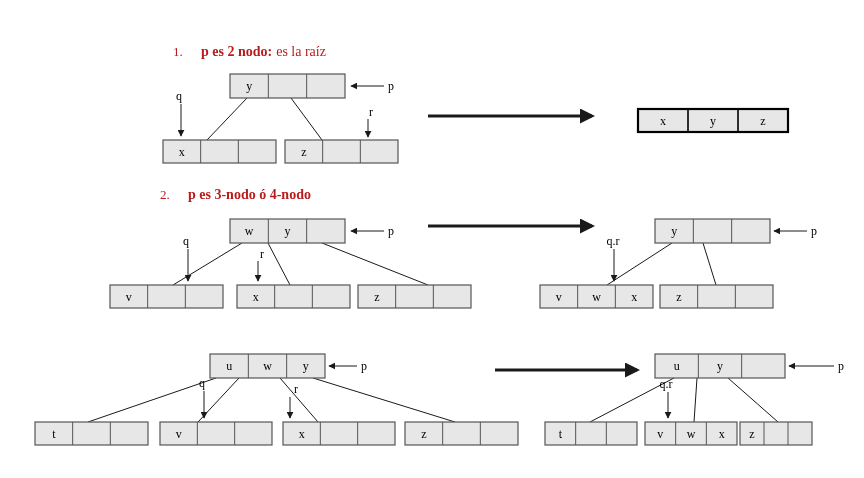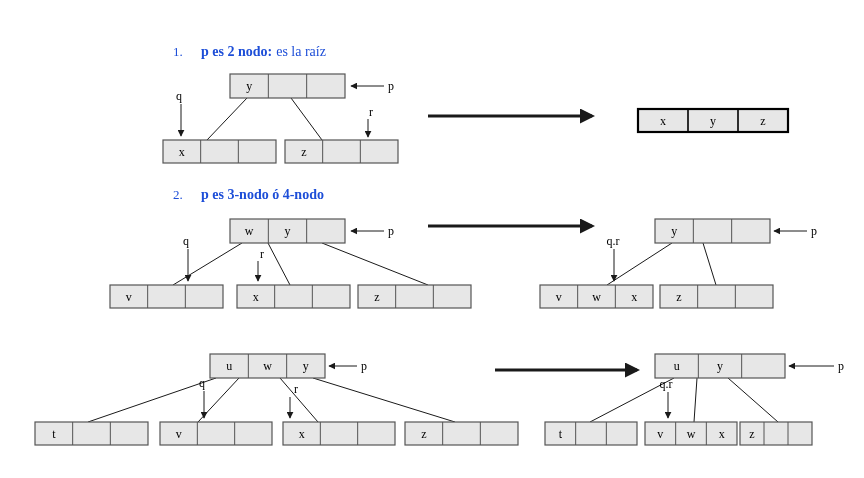--- a/index.html
+++ b/index.html
@@ -10,21 +10,21 @@
     width: 864px;
     height: 478px;
     background: #ffffff;
     overflow: hidden;
   }
   .diagram-svg { position: absolute; left: 0; top: 0; }
   svg text { font-family: "Liberation Serif", serif; }
   .heading {
     position: absolute;
     font-size: 14px;
-    color: #1d4ed8;
+    color: #b91c1c;
     white-space: nowrap;
     line-height: 16px;
   }
   .heading .num { display: inline-block; width: 28px; font-size: 13px; }
   .heading .bold { font-weight: bold; }
   .heading .reg { margin-left: 4px; }
 </style>
 </head>
 <body>
 
@@ -179,17 +179,17 @@
         <text x="364" y="370" text-anchor="middle" font-size="12" fill="#000000">p</text>
         <text x="666" y="388" text-anchor="middle" font-size="12" fill="#000000">q.r</text>
         <text x="841" y="370" text-anchor="middle" font-size="12" fill="#000000">p</text>
       </g>
   </svg>
 
   <div class="heading" style="left:173px; top:44px">
     <span class="num">1.</span><span class="bold">p es 2 nodo:</span><span class="reg">es la raíz</span>
   </div>
 
-  <div class="heading" style="left:173px; top:187px">
+  <div class="heading" style="left:160px; top:187px">
     <span class="num">2.</span><span class="bold">p es 3-nodo ó 4-nodo</span><span class="reg"></span>
   </div>
 
 </div>
 
 </body></html>

